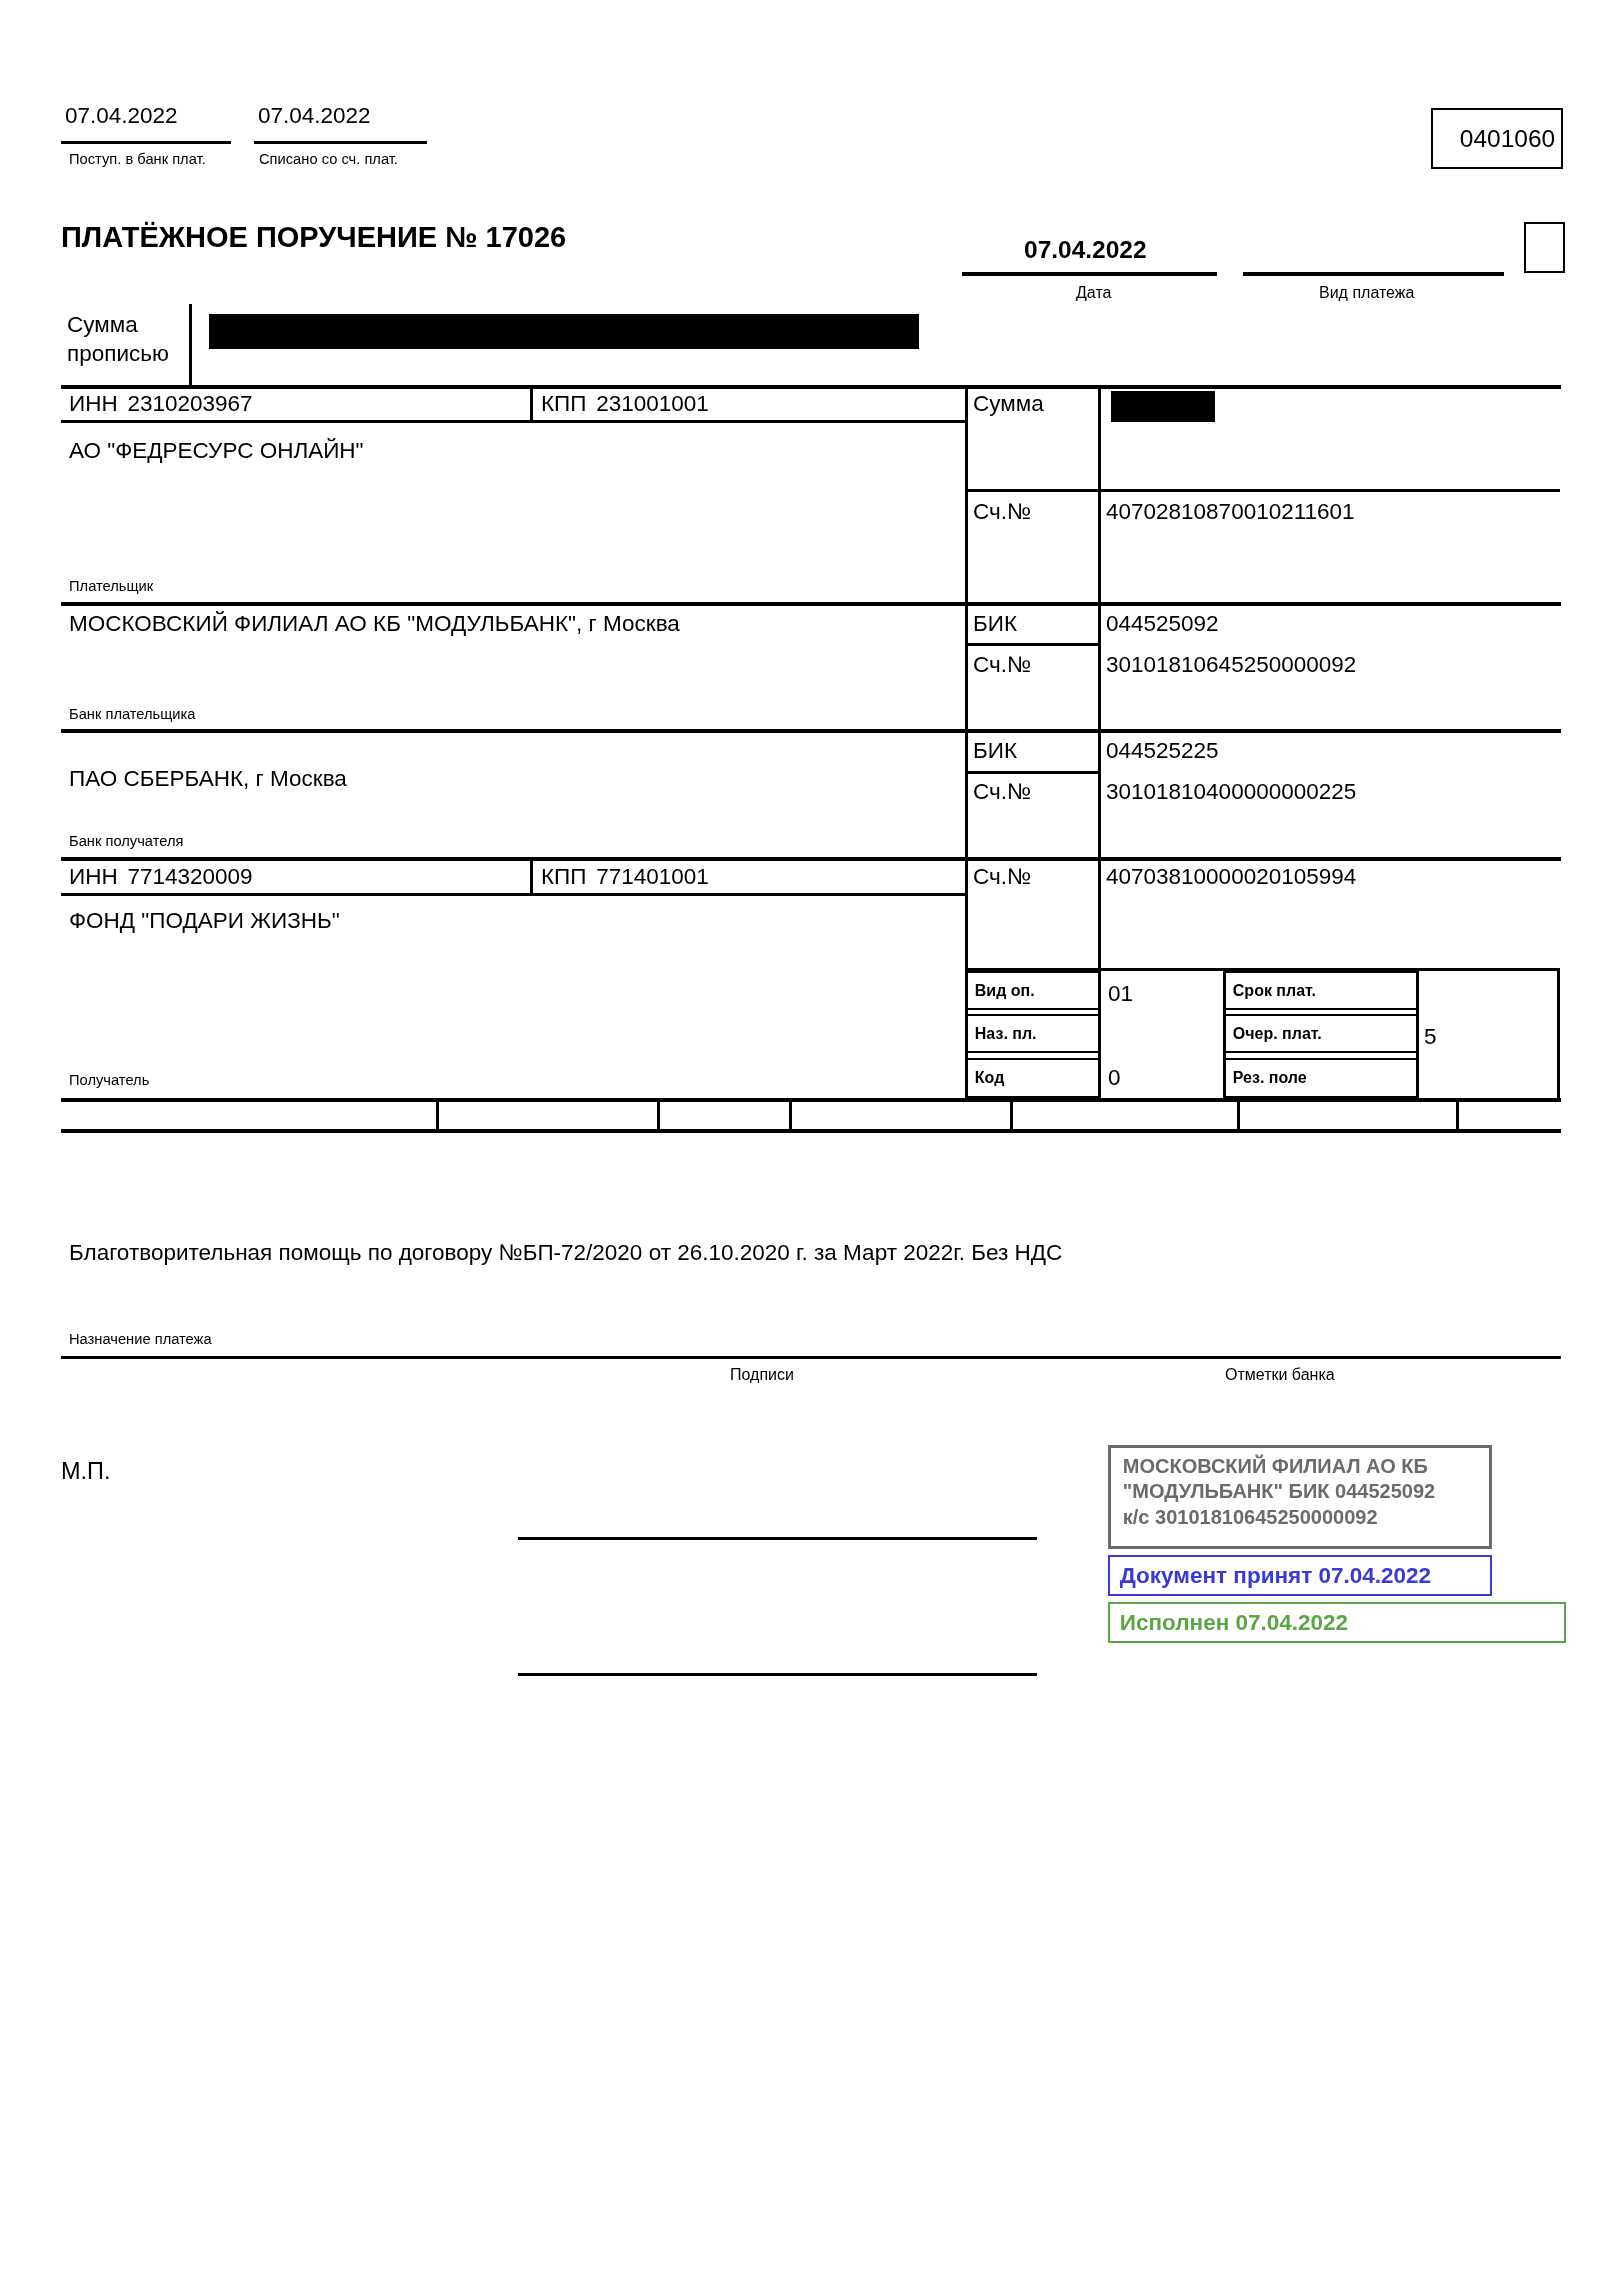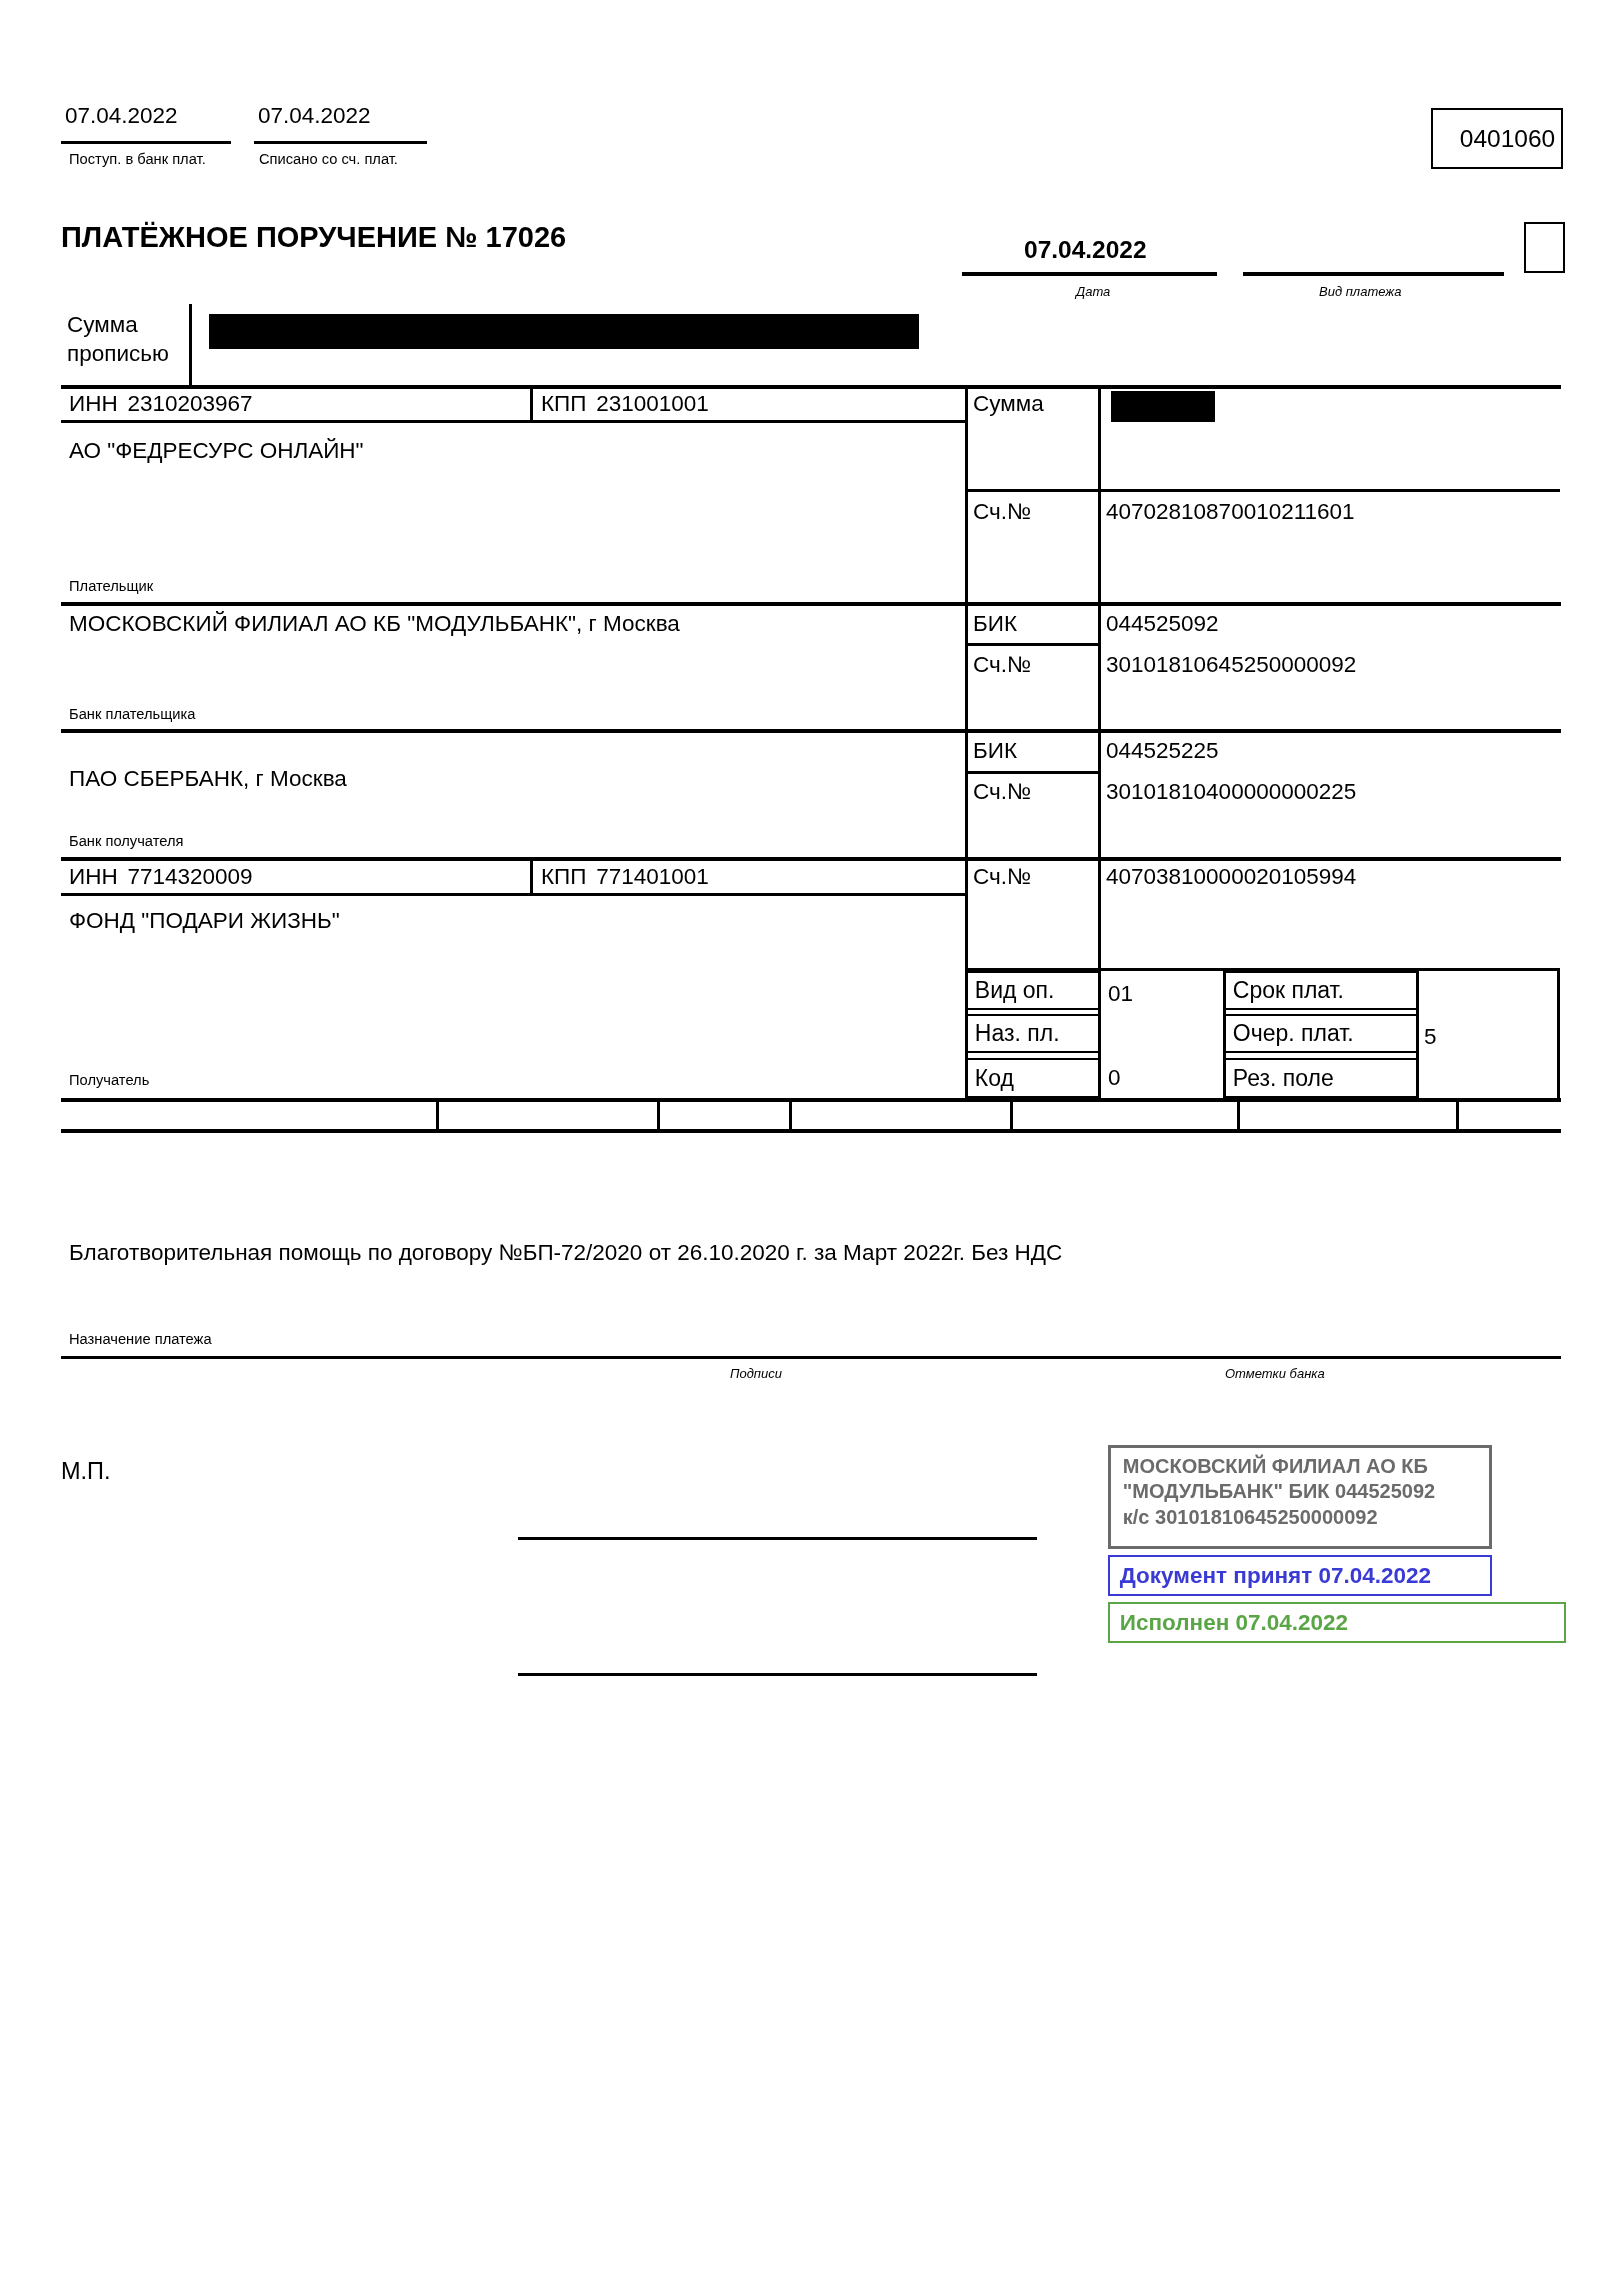--- a/index.html
+++ b/index.html
@@ -8,26 +8,26 @@
     width:1620px;height:2293px;
     background:#ffffff;
     font-family:"Liberation Sans", sans-serif;
     color:#000;
     overflow:hidden;
   }
   .abs{position:absolute;}
   .t{font-size:22.5px;white-space:nowrap;line-height:1.2;}
   .b{font-weight:bold;}
   .sm{font-size:14.7px;white-space:nowrap;line-height:1.2;}
-  .md{font-size:13px;white-space:nowrap;font-style:italic;}
+  .md{font-size:16px;white-space:nowrap;}
   .hl{position:absolute;background:#000;}
   .vl{position:absolute;background:#000;}
   .redact{position:absolute;background:#000;}
   .cellbox{position:absolute;border:2px solid #000;box-sizing:border-box;
-           font-size:23px;padding-left:7.8px;display:flex;align-items:center;white-space:nowrap;}
+           font-size:16px;padding-left:7.8px;display:flex;align-items:center;white-space:nowrap;font-weight:bold;}
   .codebox{position:absolute;border:2.9px solid #000;box-sizing:border-box;
            display:flex;align-items:center;justify-content:center;font-size:24.5px;}
   .checkbox{position:absolute;border:2.9px solid #000;box-sizing:border-box;background:#fff;}
   .pair .lbl{margin-right:9.8px;}
   .stamp-info{
     position:absolute;border:3.9px solid var(--stamp-gray,#6b6b6b);box-sizing:border-box;
     color:var(--stamp-gray,#6b6b6b);font-weight:bold;font-size:20px;line-height:1.27;
     padding:5.9px 11.8px;white-space:pre-line;
   }
   .stamp-accepted{

